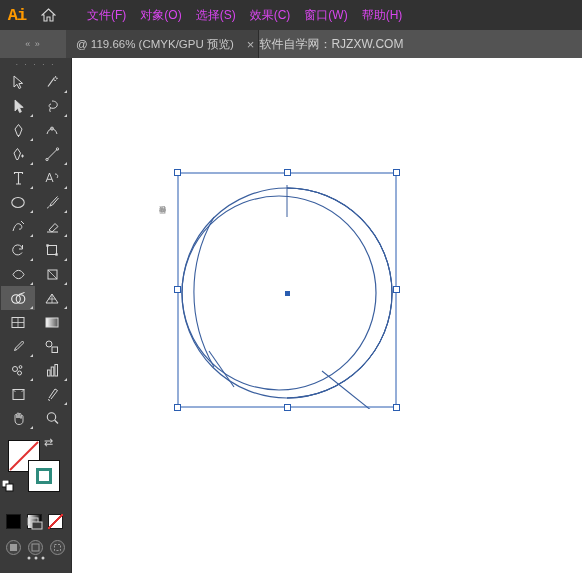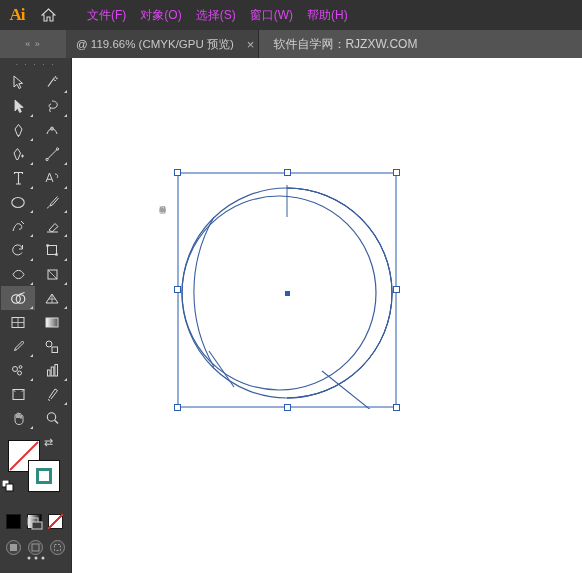--- a/index.html
+++ b/index.html
@@ -22,21 +22,21 @@
     width: 582px; height: 30px;
     background: #323232;
     display: flex; align-items: center;
   }
   .ai-logo {
     width: 34px; height: 30px;
     display: flex; align-items: center; justify-content: center;
     color: #ff9a00;
     font-size: 17px;
     font-weight: bold;
-    font-family: Liberation Serif, serif;
+    font-family: Liberation Mono, monospace;
     letter-spacing: -1px;
   }
   .home-icon {
     width: 28px; height: 30px;
     display: flex; align-items: center; justify-content: center;
   }
   .home-icon svg { display: block; }
   .menu-items {
     display: flex; align-items: center;
     margin-left: 18px;
@@ -81,21 +81,21 @@
     margin-left: 10px;
     color: #b5b5b5;
     font-size: 13px;
     line-height: 1;
     padding: 0 3px;
     cursor: pointer;
   }
   .watermark {
     color: #cfcfcf;
     font-size: 12px;
-    margin-left: 14px;
+    margin-left: 0;
     line-height: 28px;
     white-space: nowrap;
   }
 
   
   .toolbar {
     position: absolute; left: 0; top: 58px;
     width: 72px; height: 515px;
     background: #3a3a3a;
     border-right: 1px solid #2a2a2a;
@@ -240,20 +240,21 @@
     <div class="ai-logo">Ai</div>
     <div class="home-icon">
       <svg width="15" height="14" viewBox="0 0 15 14">
         <path d="M7.5 1 L14 7 L12 7 L12 13 L9 13 L9 9 L6 9 L6 13 L3 13 L3 7 L1 7 Z" fill="none" stroke="#d8d8d8" stroke-width="1.1"></path>
       </svg>
     </div>
     <div class="menu-items">
       <div class="menu-item">文件(F)</div>
       <div class="menu-item">对象(O)</div>
       <div class="menu-item">选择(S)</div>
+      <div class="menu-item">效果(C)</div>
       <div class="menu-item">窗口(W)</div>
       <div class="menu-item">帮助(H)</div>
     </div>
   </div>
 
   <div class="tabbar">
     <div class="tab-lead">
       <span class="dots">«  »</span>
     </div>
     <div class="tab">

